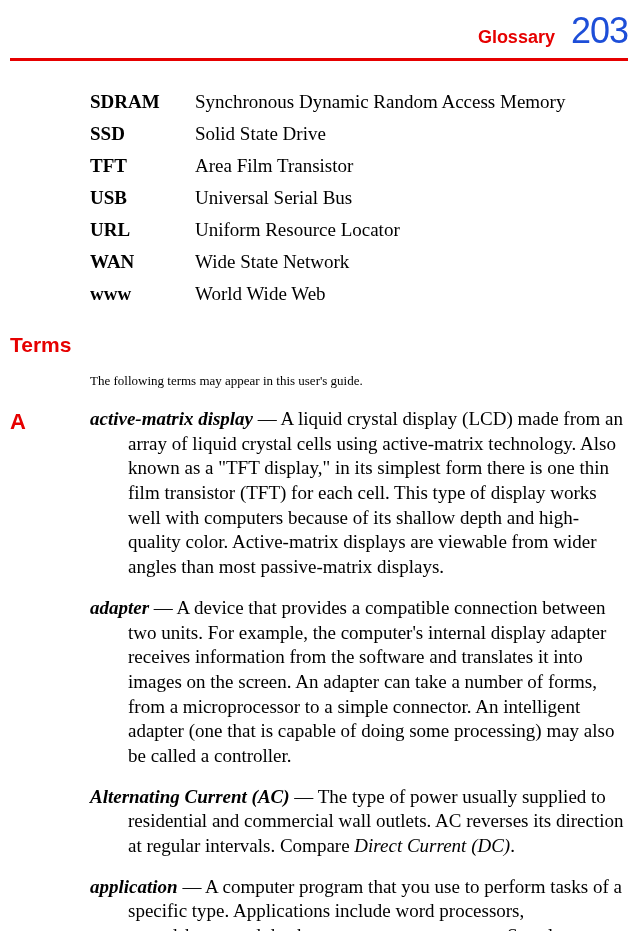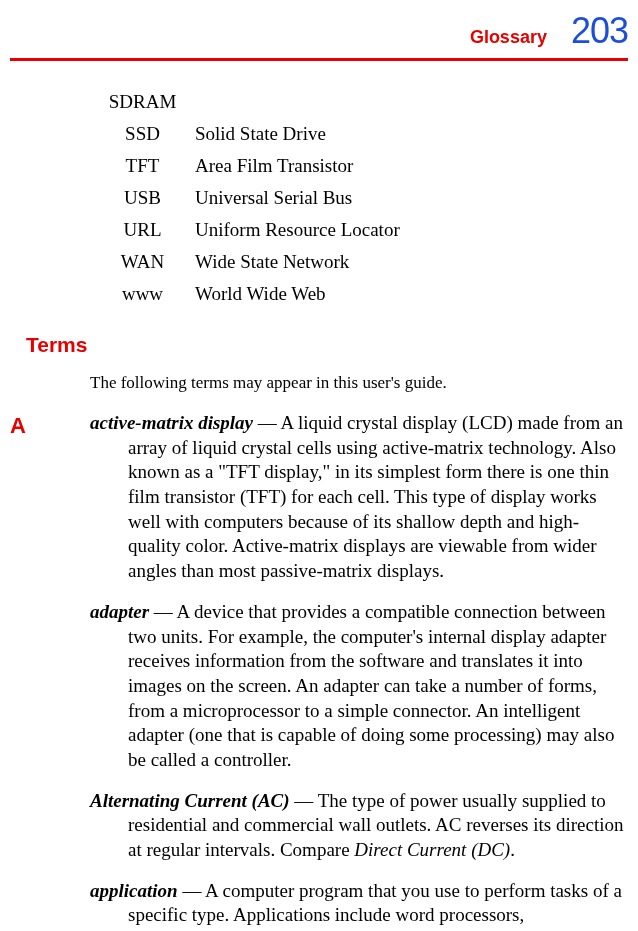--- a/index.html
+++ b/index.html
@@ -13,21 +13,21 @@
       background: white;
       font-family: Georgia, 'Times New Roman', serif;
       color: #000;
       position: relative;
     }
     .header {
       display: flex;
       justify-content: flex-end;
       align-items: baseline;
       padding: 10px 10px 0 0;
-      gap: 24px;
+      gap: 16px;
     }
     .header-section {
       color: #e60000;
       font-family: Arial, Helvetica, sans-serif;
       font-weight: bold;
       font-size: 18px;
     }
     .header-page {
       color: #1d4ed8;
       font-family: Arial, Helvetica, sans-serif;
@@ -46,38 +46,37 @@
     .acronym-table {
       margin-left: 80px;
       margin-bottom: 28px;
     }
     .acronym-row {
       display: flex;
       margin-bottom: 10px;
       font-size: 19px;
     }
     .acronym-term {
-      font-weight: normal;
+      font-weight: bold;
       width: 105px;
       flex-shrink: 0;
-      text-align: center;
     }
     .acronym-def {
       font-weight: normal;
     }
     .terms-heading {
       color: #e60000;
       font-family: Arial, Helvetica, sans-serif;
       font-weight: bold;
       font-size: 21px;
       margin-bottom: 16px;
-      margin-left: 16px;
+      margin-left: 0;
     }
     .terms-intro {
-      font-size: 17px;
+      font-size: 13px;
       margin-left: 80px;
       margin-bottom: 18px;
     }
     .letter-block {
       display: flex;
       align-items: flex-start;
       gap: 0;
     }
     .letter-label {
       color: #e60000;
@@ -113,20 +112,21 @@
   <span class="header-section">Glossary</span>
   <span class="header-page">203</span>
 </div>
 <div class="header-rule"></div>
 
 <div class="content">
 
   <div class="acronym-table">
     <div class="acronym-row">
       <span class="acronym-term">SDRAM</span>
+      <span class="acronym-def">Synchronous Dynamic Random Access Memory</span>
     </div>
     <div class="acronym-row">
       <span class="acronym-term">SSD</span>
       <span class="acronym-def">Solid State Drive</span>
     </div>
     <div class="acronym-row">
       <span class="acronym-term">TFT</span>
       <span class="acronym-def">Area Film Transistor</span>
     </div>
     <div class="acronym-row">

